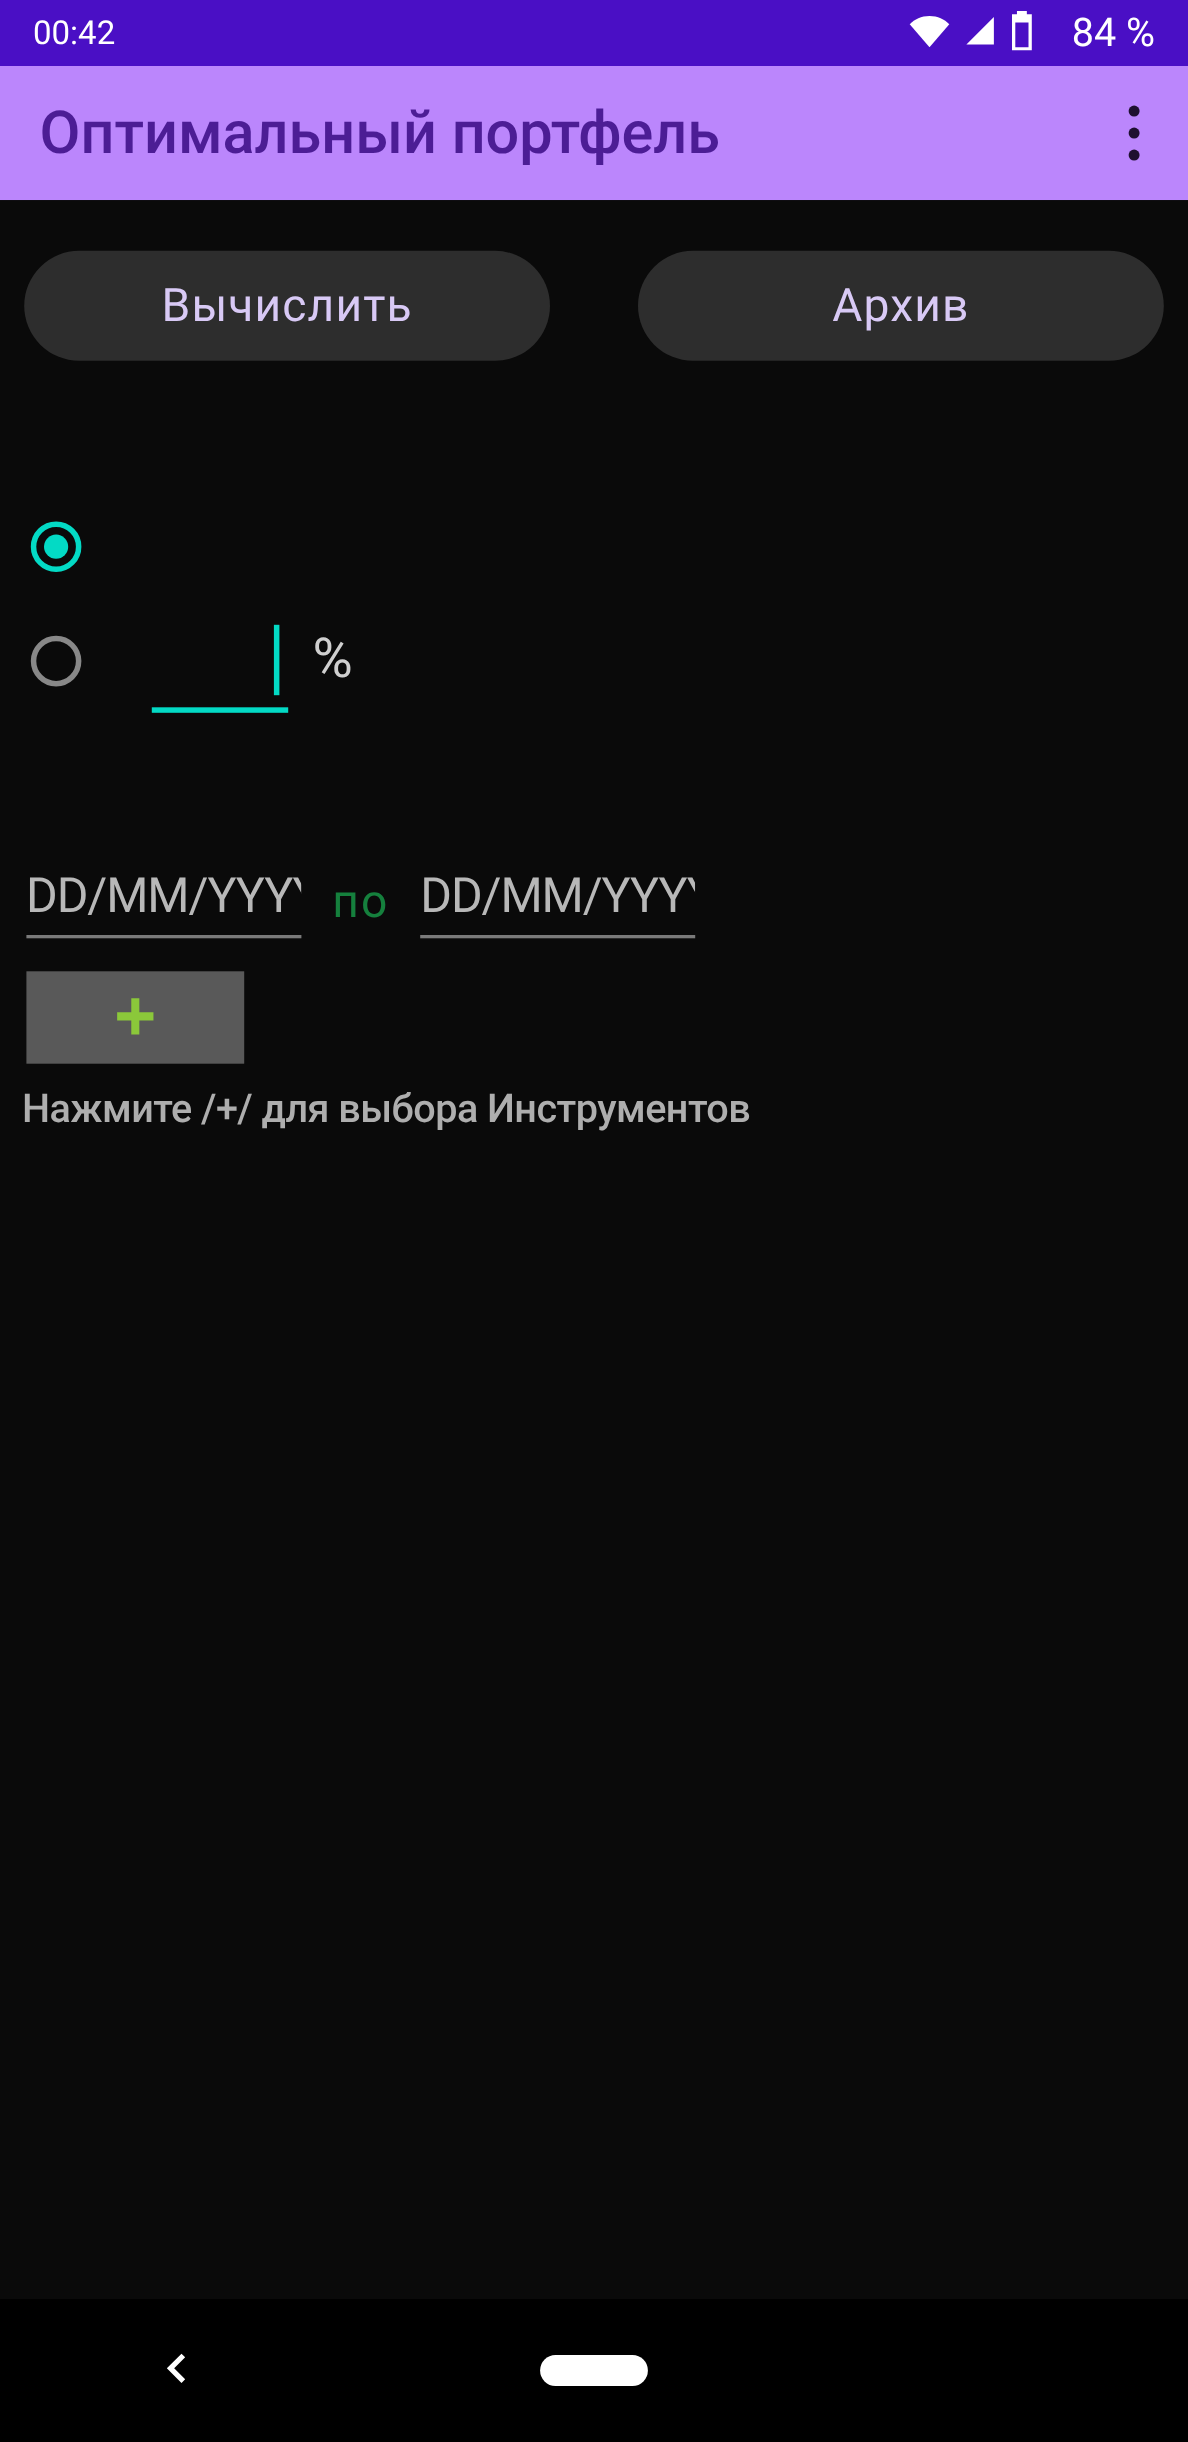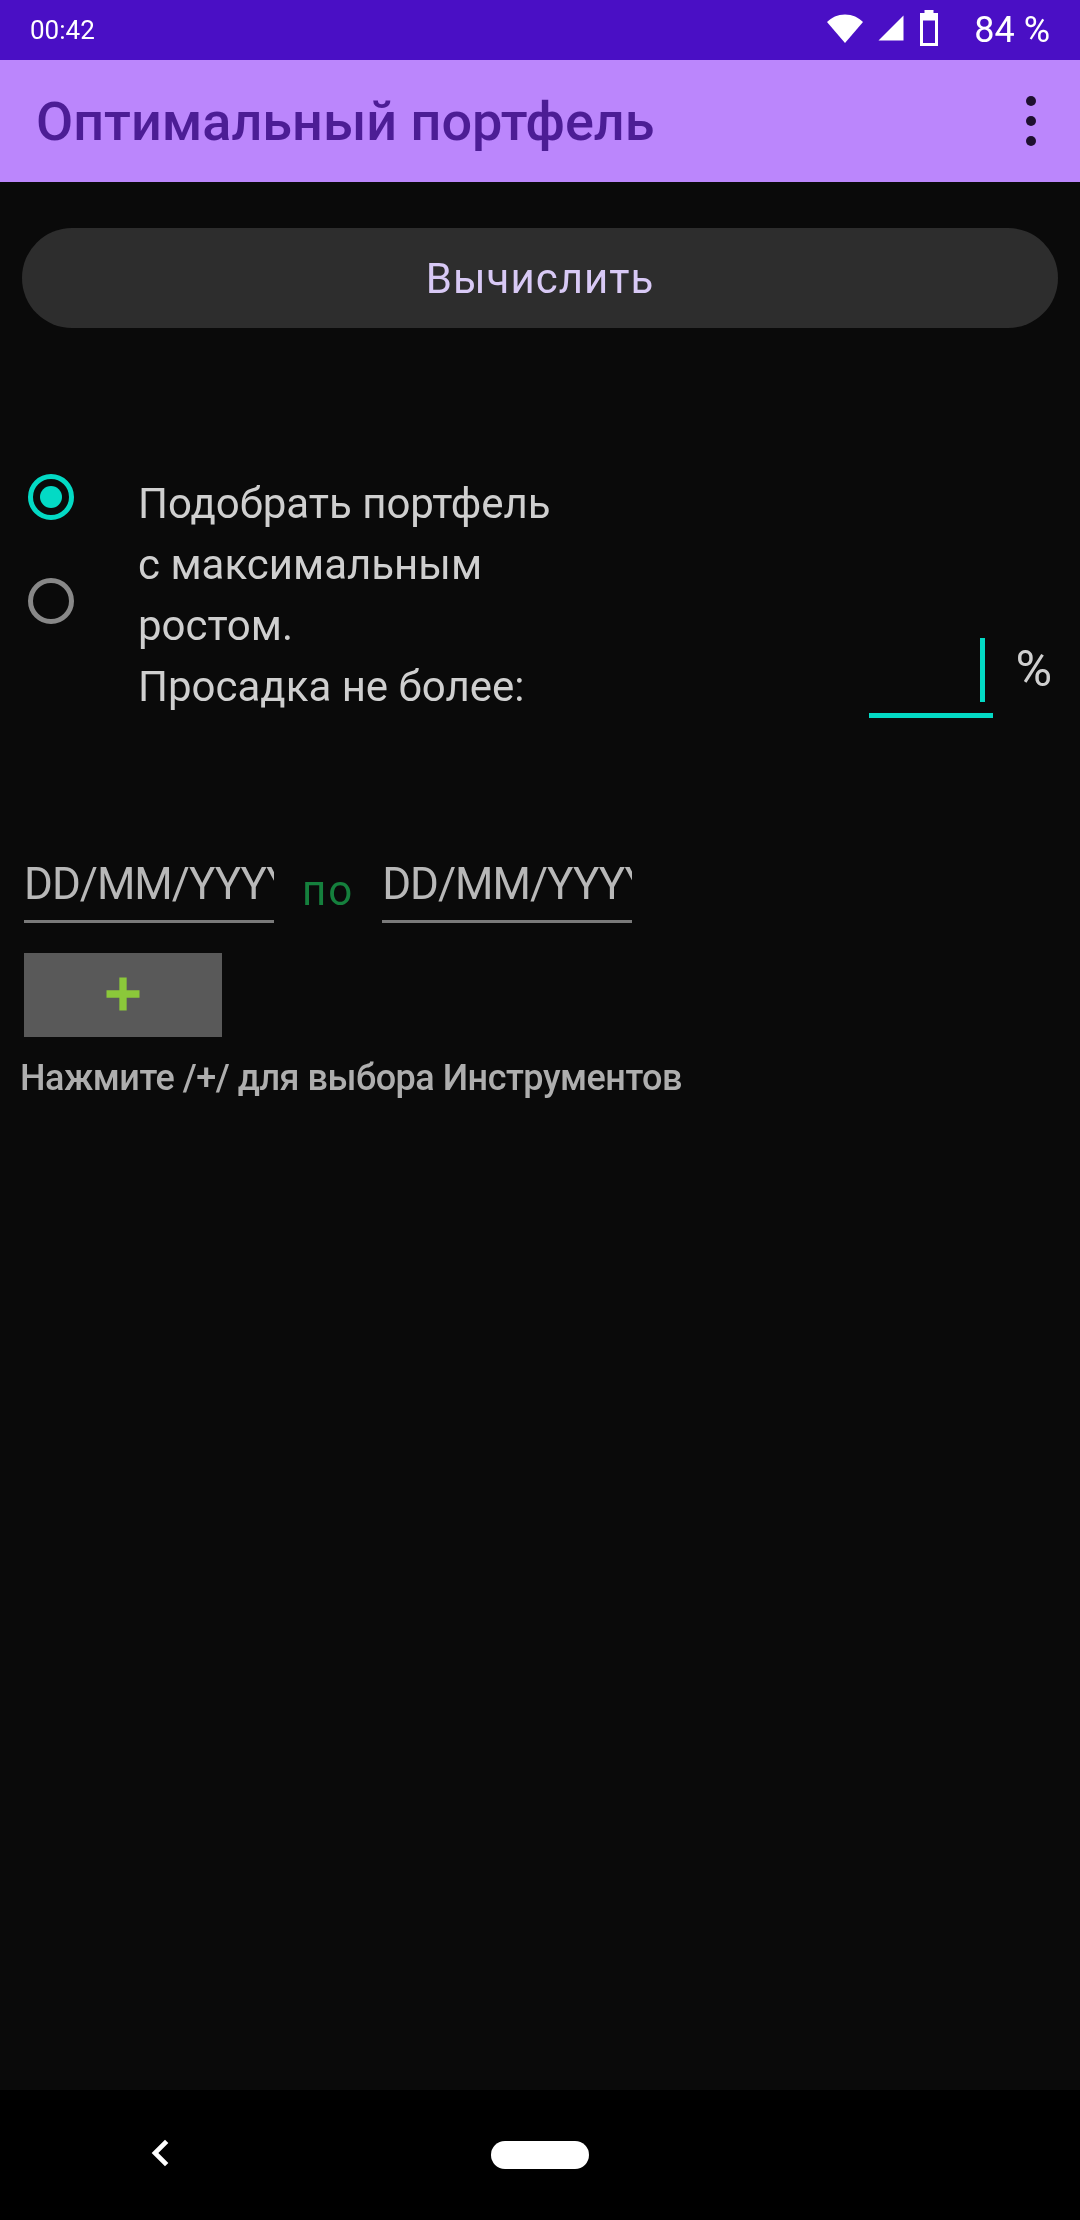--- a/index.html
+++ b/index.html
@@ -17,21 +17,21 @@
     .status-bar {
       height: 60px;
       background: #4a0fc5;
       display: flex;
       align-items: center;
       justify-content: space-between;
       padding: 0 30px;
       color: #fff;
     }
     .status-time {
-      font-size: 26px;
+      font-size: 30px;
       font-weight: 400;
     }
     .status-right {
       display: flex;
       align-items: center;
       gap: 10px;
     }
     .battery-text {
       font-size: 36px;
       margin-left: 24px;
@@ -263,34 +263,29 @@
   <div class="menu-dots">
     <span class="dot"></span>
     <span class="dot"></span>
     <span class="dot"></span>
   </div>
 </div>
 
 <div class="content">
   <div class="top-buttons">
     <button class="pill-button">Вычислить</button>
+    <button class="pill-button">Архив</button>
   </div>
 
   <div class="radio-section">
     <div class="radio-group">
       <div class="radio selected"></div>
       <div class="radio"></div>
     </div>
     <div class="radio-content">
-      <div class="radio-text">
-        <span class="radio-text-line">Подобрать портфель</span>
-        <span class="radio-text-line">с максимальным</span>
-        <span class="radio-text-line">ростом.</span>
-        <span class="radio-text-line">Просадка не более:</span>
-      </div>
       <div class="percent-input-wrap">
         <div class="percent-input-cursor">
           <input class="percent-input" type="text" style="">
         </div>
         <span class="percent-sign">%</span>
       </div>
     </div>
   </div>
 
   <div class="date-row">

